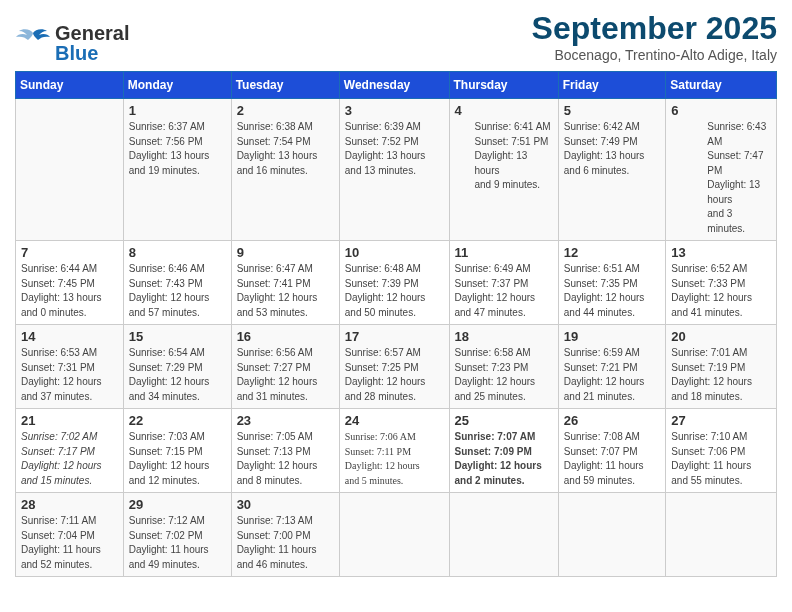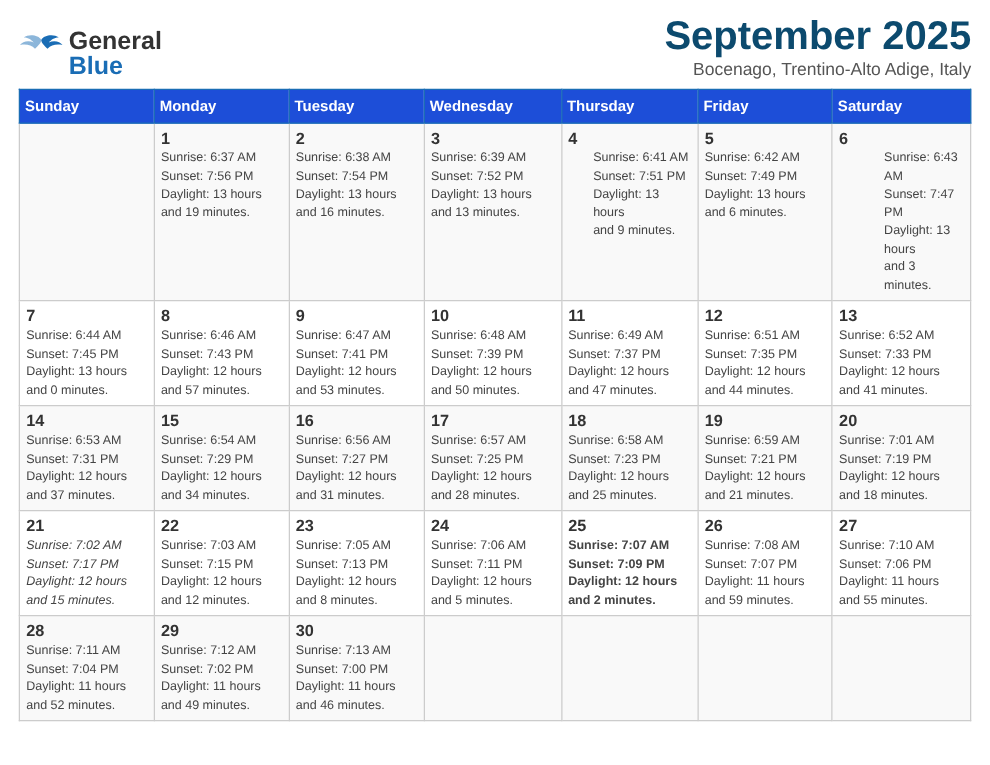--- a/index.html
+++ b/index.html
@@ -275,21 +275,21 @@
         </td>
         <td>
           <div class="day-number">23</div>
           <div class="day-info" style="white-space: pre-line;">Sunrise: 7:05 AM
 Sunset: 7:13 PM
 Daylight: 12 hours
 and 8 minutes.</div>
         </td>
         <td>
           <div class="day-number">24</div>
-          <div class="day-info" style="white-space: pre-line;">Sunrise: 7:06 AM
+          <div class="day-info" style="white-space: pre-line; font-family: Liberation Serif, serif;">Sunrise: 7:06 AM
 Sunset: 7:11 PM
 Daylight: 12 hours
 and 5 minutes.</div>
         </td>
         <td>
           <div class="day-number">25</div>
           <div class="day-info" style="white-space: pre-line; font-weight: bold;">Sunrise: 7:07 AM
 Sunset: 7:09 PM
 Daylight: 12 hours
 and 2 minutes.</div>

